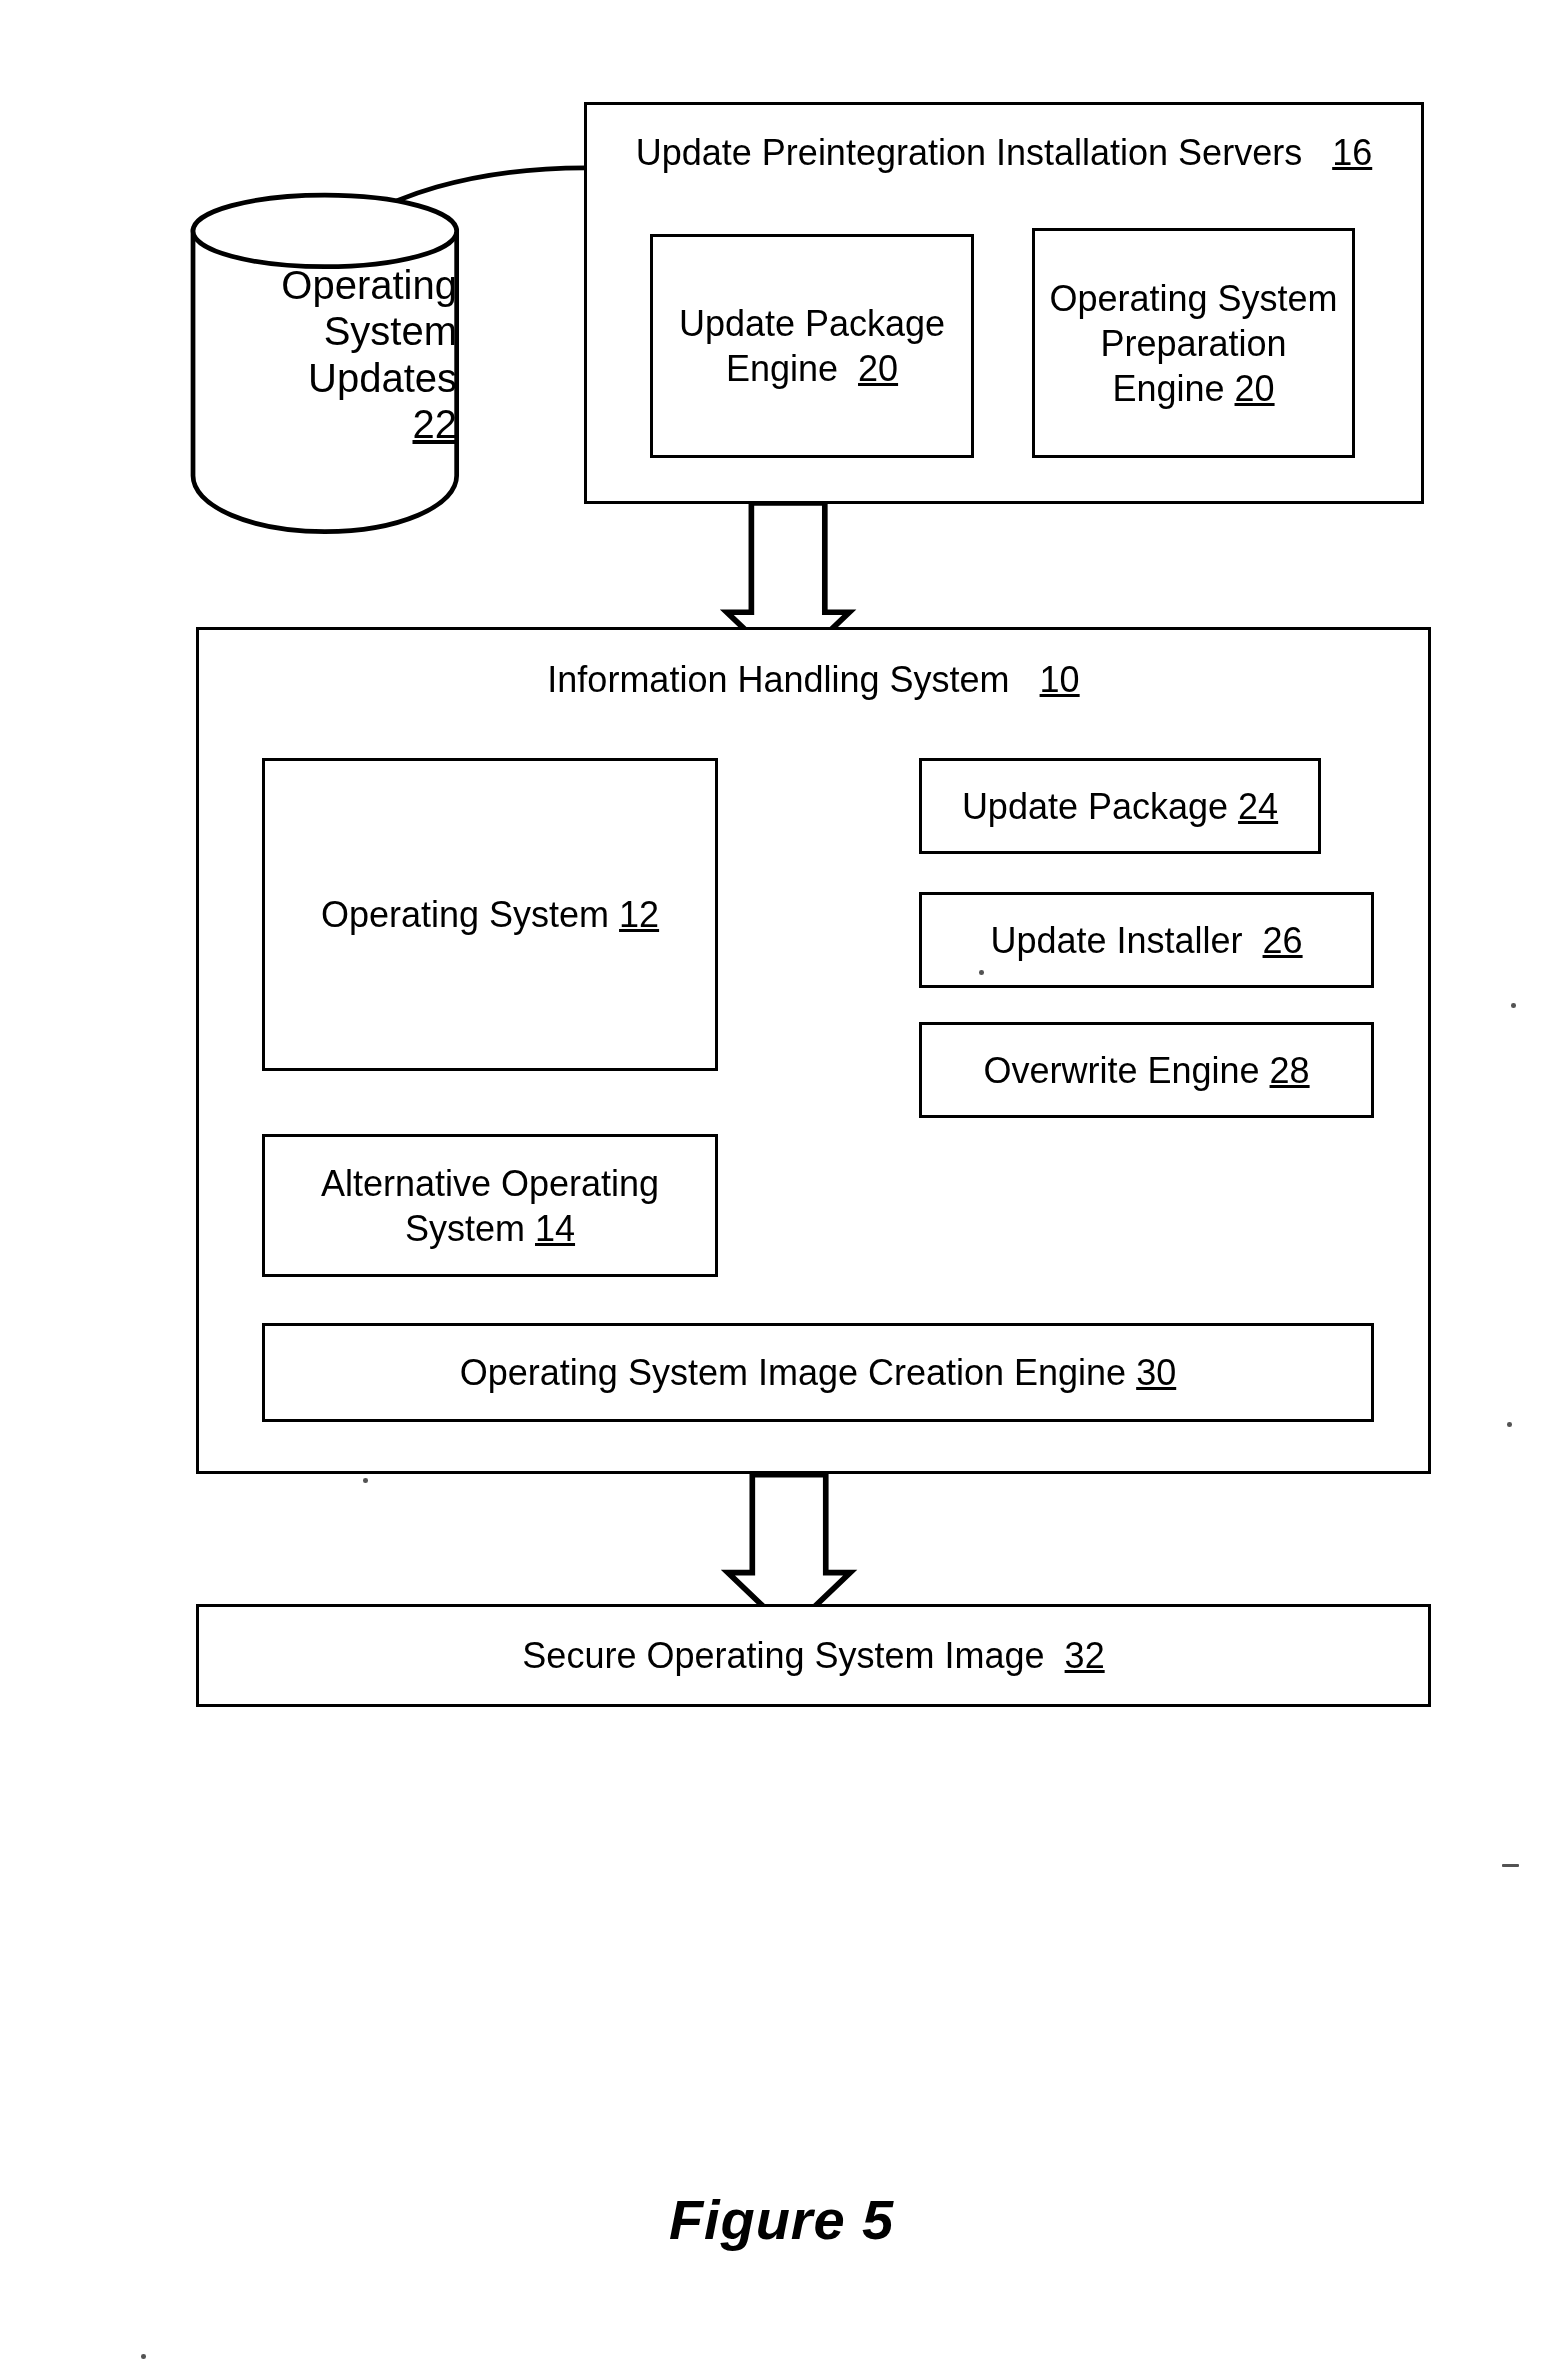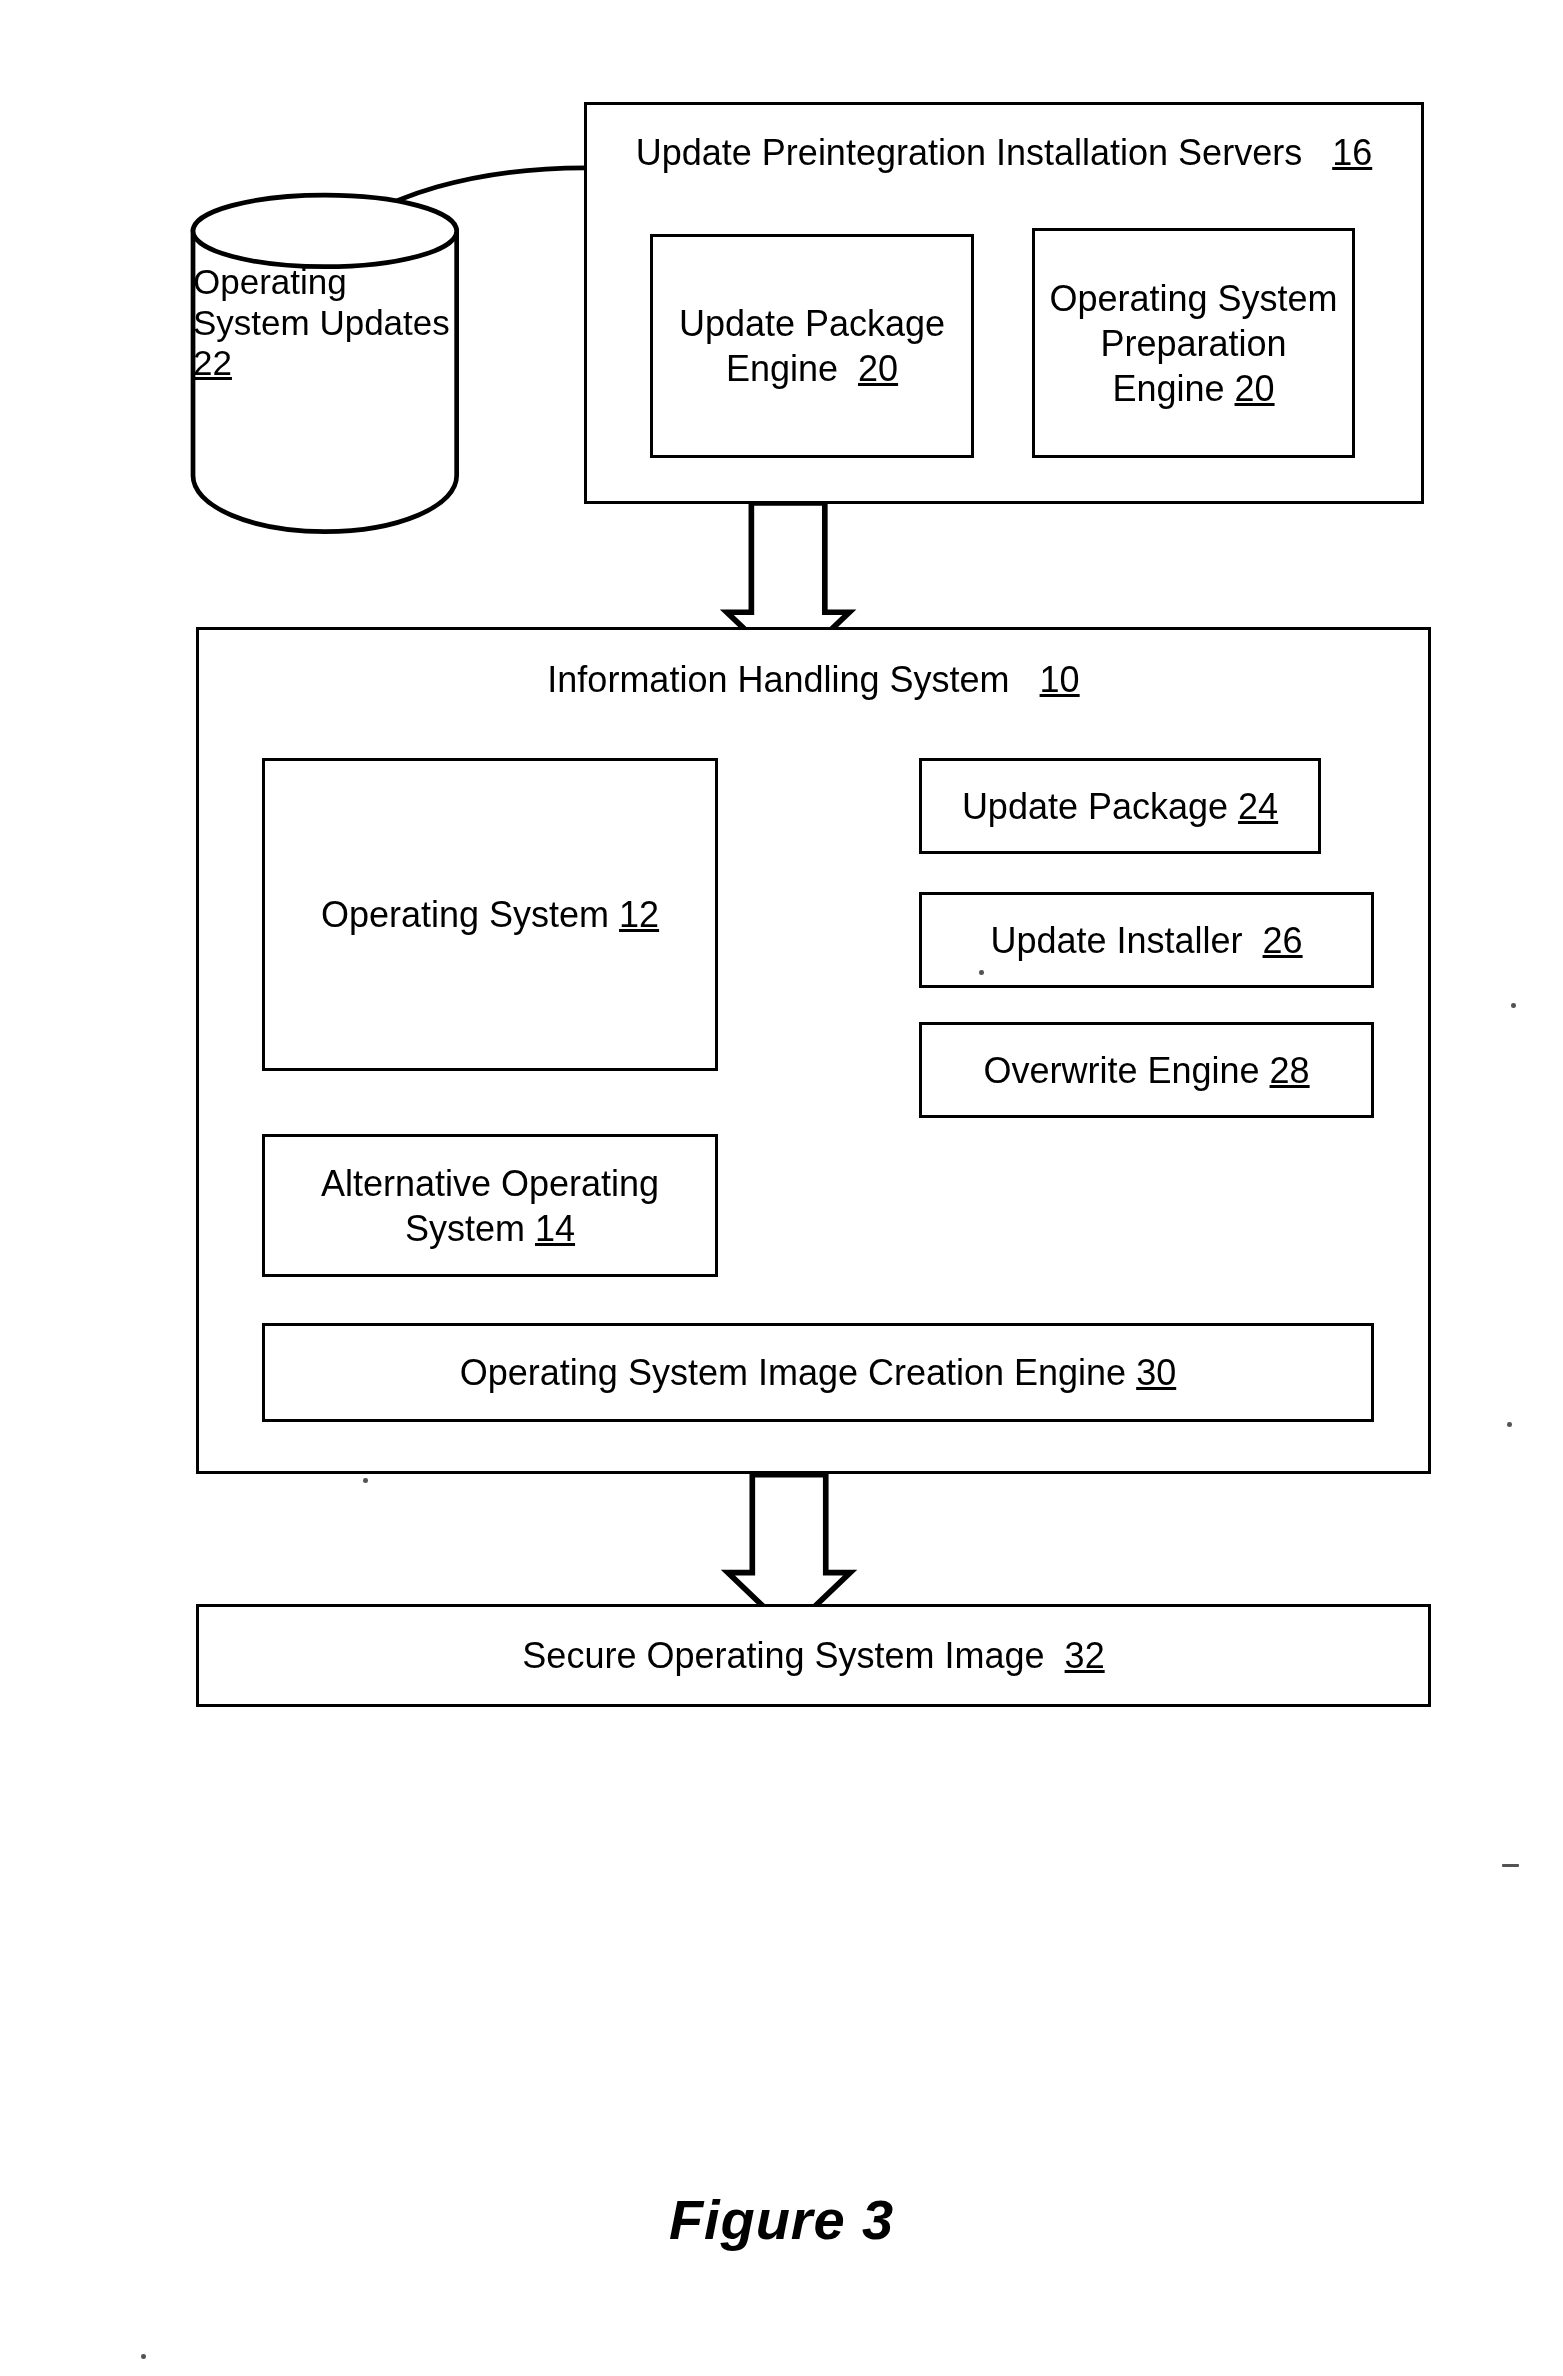--- a/index.html
+++ b/index.html
@@ -74,22 +74,22 @@
     top: 228px;
     width: 323px;
     height: 230px;
     font-size: 36px;
   }
   #cylinder-text {
     position: absolute;
     left: 193px;
     top: 262px;
     width: 264px;
-    text-align: left;
-    font-size: 35px;
+    text-align: right;
+    font-size: 40px;
     line-height: 1.16;
   }
 
   
   #ihs-box {
     left: 196px;
     top: 627px;
     width: 1235px;
     height: 847px;
   }
@@ -267,21 +267,21 @@
   </div>
 
   <div class="node" id="overwrite-engine">
     <span class="node-label"><span>Overwrite Engine</span><span>&nbsp;</span><span class="ref">28</span></span>
   </div>
 
   <div class="node" id="secure-os-image">
     <span class="node-label"><span>Secure Operating System Image</span><span>&nbsp;&nbsp;</span><span class="ref">32</span></span>
   </div>
 
-  <div id="figure-caption">Figure 3</div>
+  <div id="figure-caption">Figure 5</div>
 
   <div class="speck" style="left:1511px; top:1003px;"></div>
   <div class="speck" style="left:1507px; top:1422px;"></div>
   <div class="speck" style="left:363px; top:1478px;"></div>
   <div class="speck" style="left:979px; top:970px;"></div>
   <div class="speck" style="left:141px; top:2354px;"></div>
   <div class="speck" style="left:1502px; top:1864px; width:17px; height:2.8px; border-radius:0.9px;"></div>
 
 </div>
 

